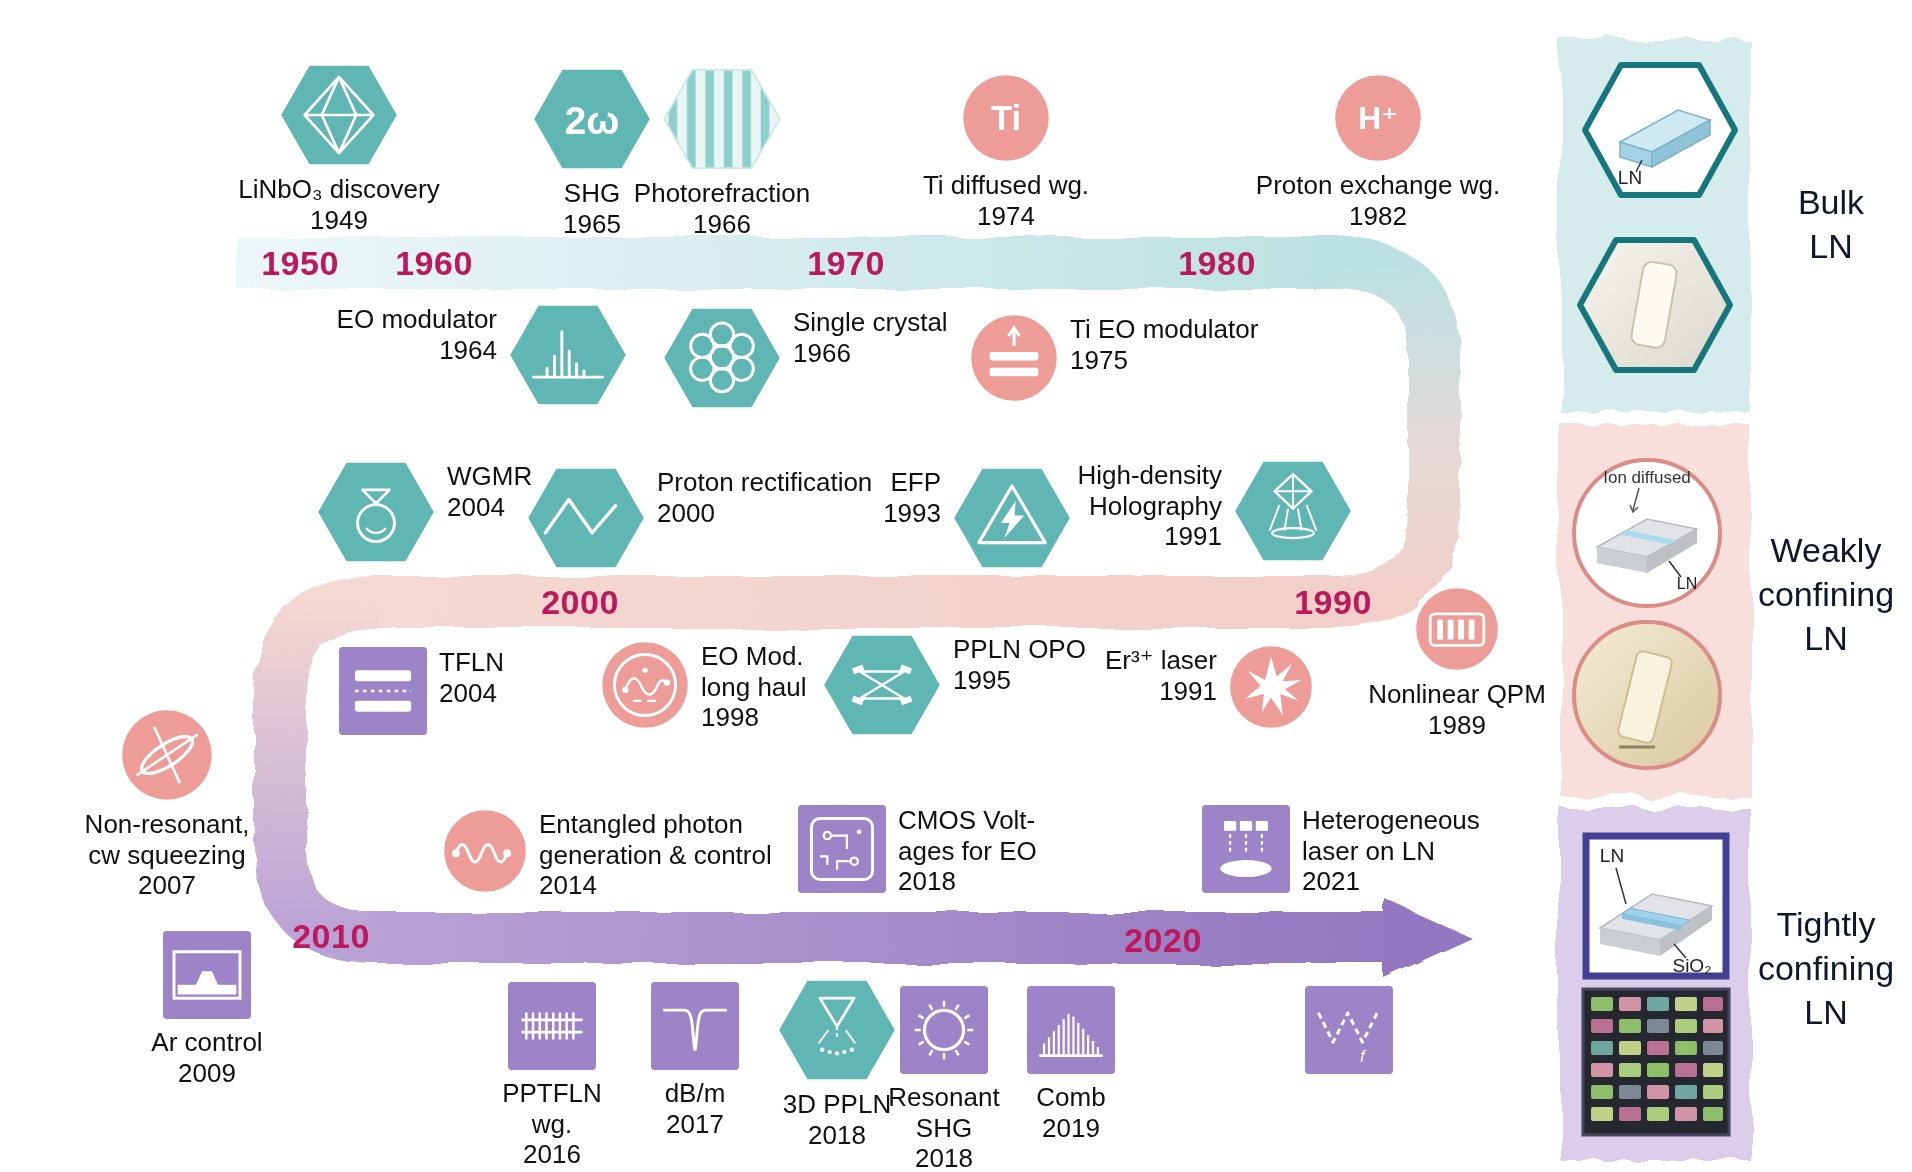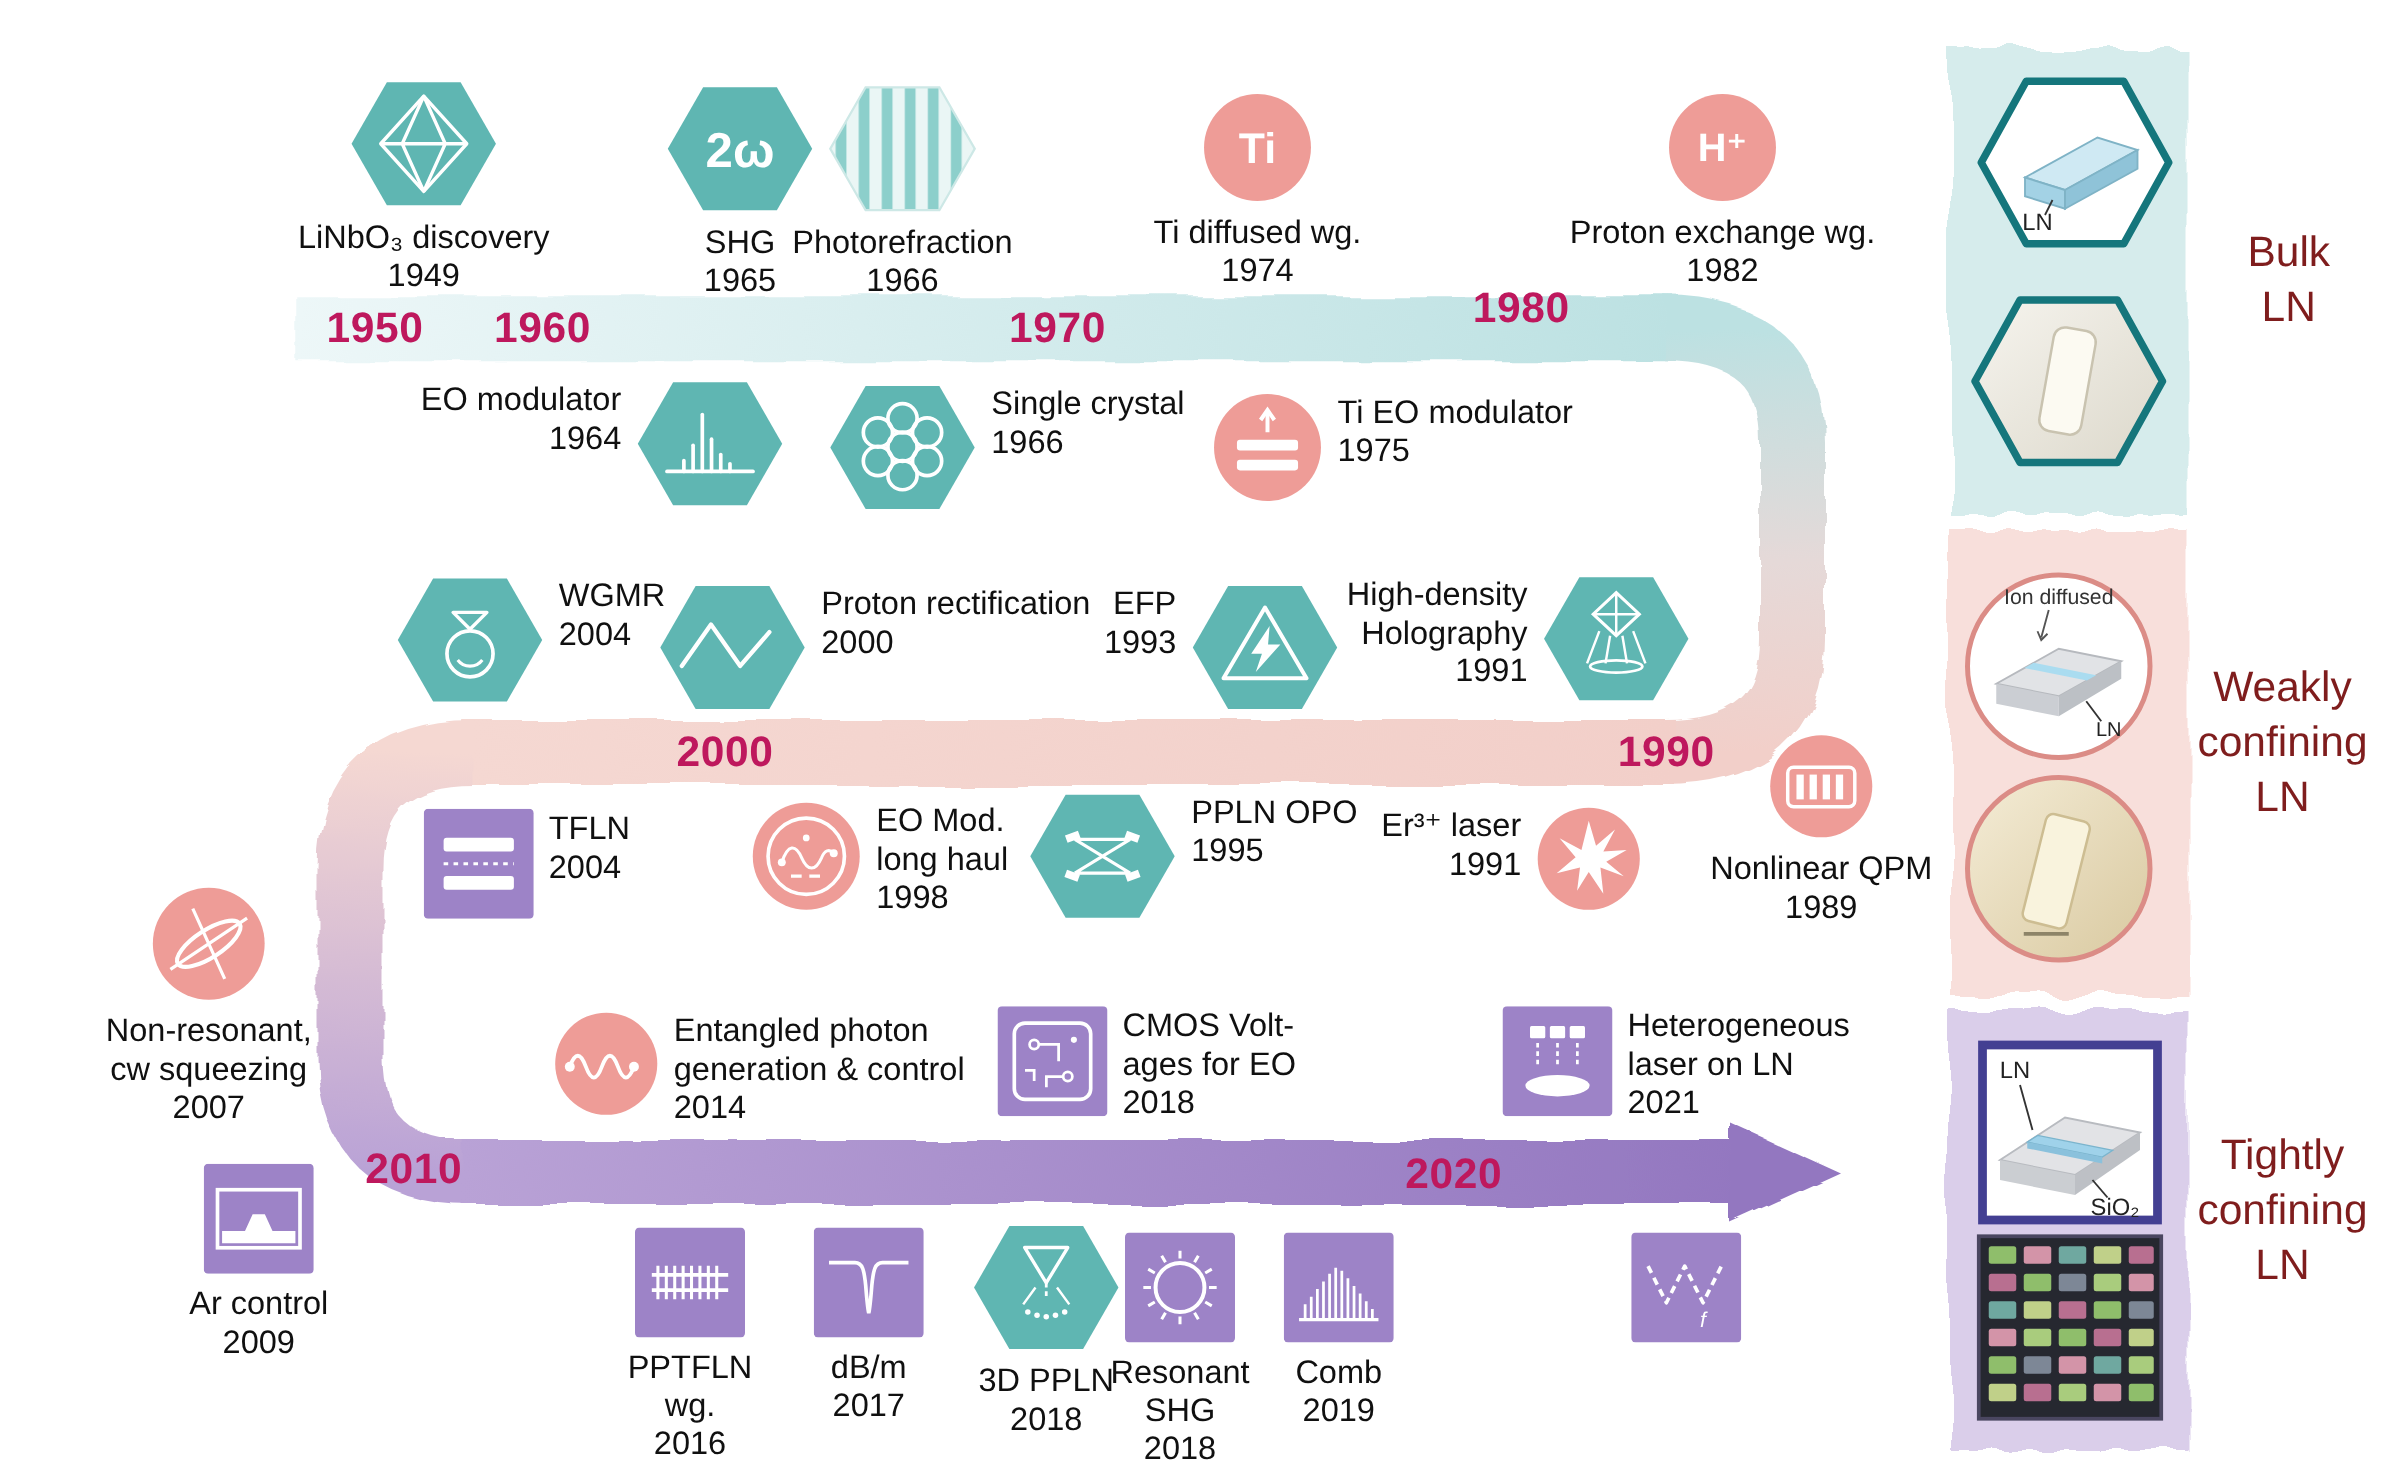--- a/index.html
+++ b/index.html
@@ -8,21 +8,21 @@
   .bands{position:absolute;left:0;top:0;z-index:0}
   .ev{position:absolute;z-index:2}
   .col{display:flex;flex-direction:column;align-items:center;text-align:center}
   .row{display:flex;align-items:flex-start;gap:12px}
   .cap{font-size:26px;color:#101010;line-height:1.18}
   .col .cap{margin-top:8px}
   .cap.r{text-align:right}
   .cap.l{text-align:left}
   .year-label{position:absolute;z-index:1;font-size:34px;font-weight:700;color:#be185d;
               transform:translate(-50%,-50%);letter-spacing:.5px}
-  .era-label{position:absolute;z-index:2;font-size:34px;color:#7f1d1d;line-height:1.3;text-align:center}
+  .era-label{position:absolute;z-index:2;font-size:34px;color:#0f172a;line-height:1.3;text-align:center}
   .side-shape{position:absolute;z-index:2}
   svg text{font-family:"Liberation Sans","DejaVu Sans",sans-serif}
 </style>
 </head>
 <body>
 
 <div class="canvas">
 
 <svg class="bands" width="1912" height="1172" viewBox="0 0 1912 1172">
   <defs>
@@ -67,21 +67,21 @@
   <g filter="url(#rough2)">
     <rect x="1560" y="40" width="190" height="372" fill="#cfe9e9" opacity="0.85"></rect>
     <rect x="1560" y="424" width="190" height="372" fill="#f7dcd7" opacity="0.9"></rect>
     <rect x="1560" y="808" width="190" height="352" fill="#d6c9e8" opacity="0.9"></rect>
   </g>
 </svg>
 
 <div class="year-label" style="left:300px;top:263px">1950</div>
 <div class="year-label" style="left:434px;top:263px">1960</div>
 <div class="year-label" style="left:846px;top:263px">1970</div>
-<div class="year-label" style="left:1217px;top:247px">1980</div>
+<div class="year-label" style="left:1217px;top:263px">1980</div>
 <div class="year-label" style="left:580px;top:602px">2000</div>
 <div class="year-label" style="left:1333px;top:602px">1990</div>
 <div class="year-label" style="left:331px;top:936px">2010</div>
 <div class="year-label" style="left:1163px;top:940px">2020</div>
 
 <div class="ev col" style="left:199px;top:64px;width:280px">
   <svg width="118" height="102" viewBox="0 0 96 82">
     <polygon points="24,1 72,1 95,41 72,81 24,81 1,41" fill="#5fb6b2"></polygon>
     <g stroke="#fff" stroke-width="2.2" fill="none" stroke-linejoin="round">
       <path d="M48 10 L76 41 L48 72 L20 41 Z"></path>

